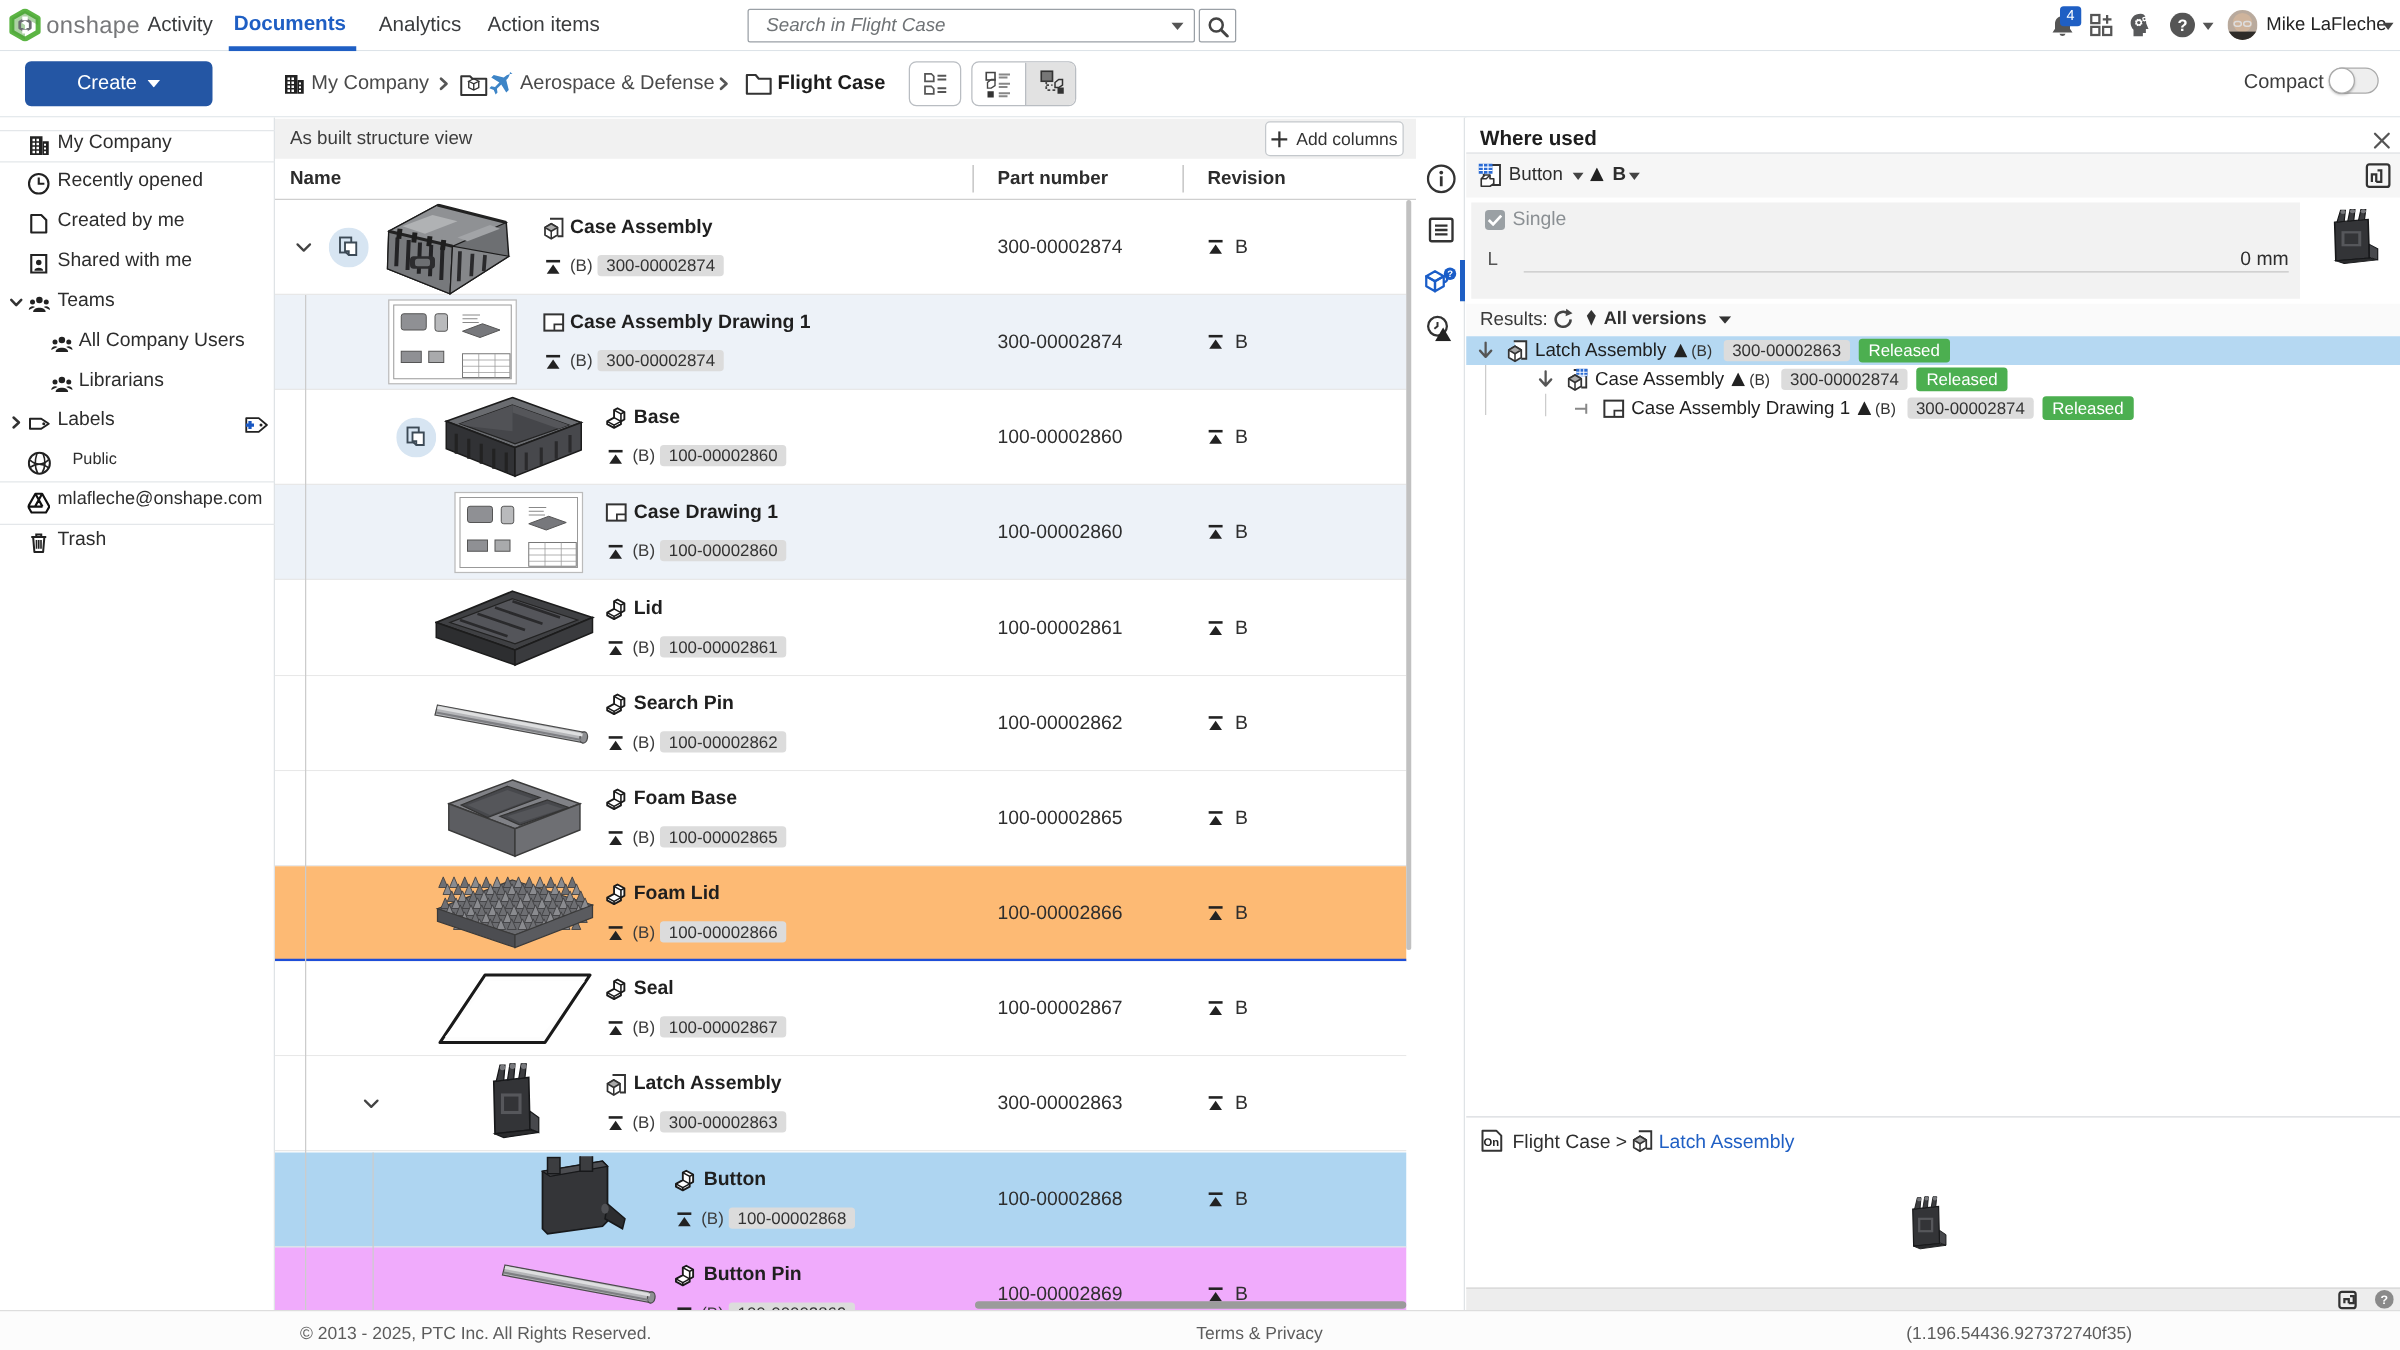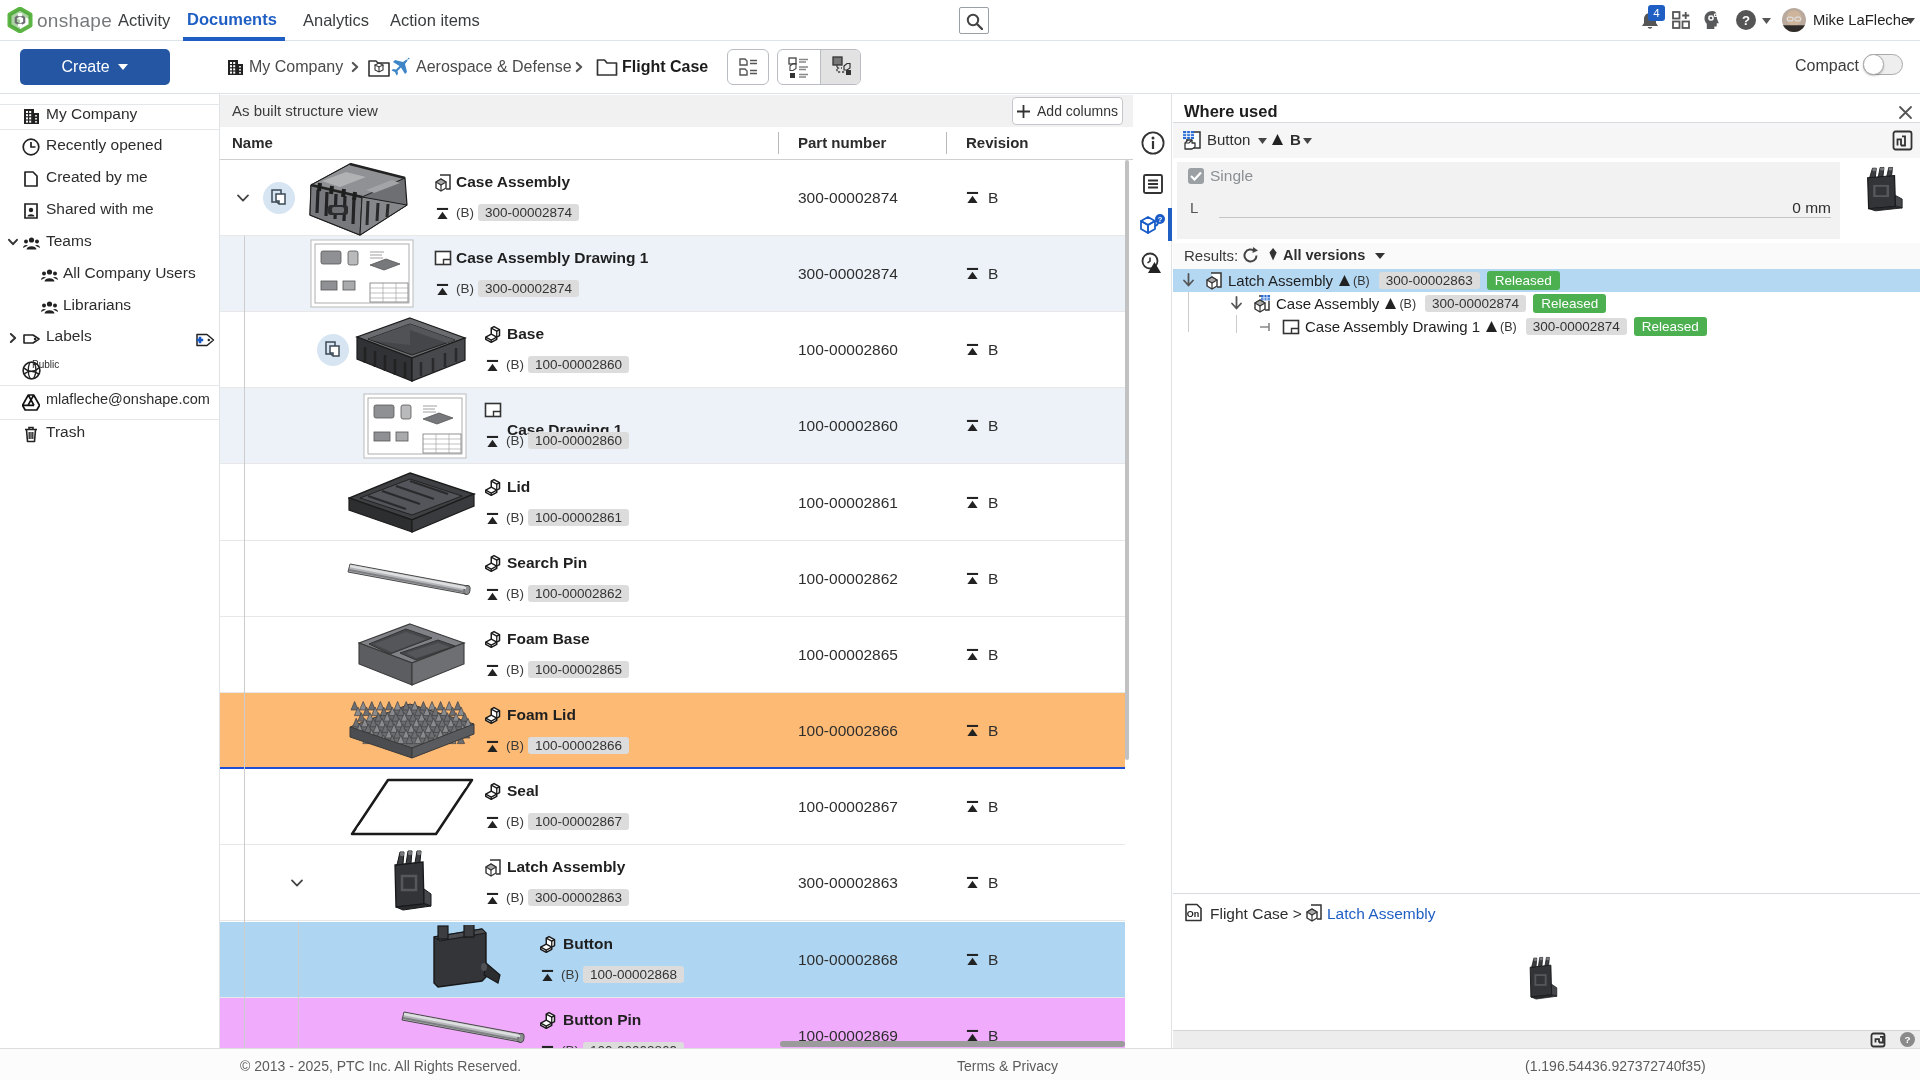--- a/index.html
+++ b/index.html
@@ -20,20 +20,28 @@
         <rect x="10.8" y="6.2" width="4.4" height="3" fill="#fff"></rect>
         <rect x="10.8" y="16.8" width="4.4" height="3" fill="#fff"></rect>
       </svg>
     </div>
 <div class="abs" style="left:37px;top:10px;font-size:19px;color:#77787a;letter-spacing:0.3px;">onshape</div>
 <div class="abs" style="left:118px;top:11px;font-size:16.5px;color:#3a3c3e;">Activity</div>
 <div class="abs" style="left:187px;top:10px;font-size:16.5px;color:#1f5fc4;font-weight:bold;">Documents</div>
 <div class="abs" style="left:183px;top:37px;width:102px;height:4px;background:#1f5fc4;"></div>
 <div class="abs" style="left:303px;top:11px;font-size:16.5px;color:#3a3c3e;">Analytics</div>
 <div class="abs" style="left:390px;top:11px;font-size:16.5px;color:#3a3c3e;">Action items</div>
+<div class="abs" style="left:598px;top:7px;width:358px;height:27px;border:1px solid #9aa0a6;border-radius:2px;background:#fff;">
+<div class="abs" style="left:14px;top:4px;font-size:15px;font-style:italic;color:#6f7376;">Search in Flight Case</div>
+<div class="abs" style="right:8px;top:10px;">
+        <svg width="10" height="6" viewBox="0 0 10 6" style="">
+          <polygon points="0,0 10,0 5.0,6" fill="#555"></polygon>
+        </svg>
+      </div>
+    </div>
 <div class="abs flex" style="left:959px;top:7px;width:30px;height:27px;border:1px solid #9aa0a6;border-radius:2px;justify-content:center;">
       <svg width="18" height="18" viewBox="0 0 18 18" style="">
         <circle cx="8" cy="8" r="5.2" fill="none" stroke="#444" stroke-width="2"></circle>
         <path d="M12 12 L17 17" stroke="#444" stroke-width="2.4" stroke-linecap="round"></path>
       </svg>
     </div>
 <div class="abs" style="left:1640px;top:11px;">
       <svg width="20" height="19" viewBox="0 0 20 19" style="">
         <path d="M10 2 c-3.8 0 -6 2.8 -6 6 v4 l-2 3 h16 l-2 -3 v-4 c0 -3.2 -2.2 -6 -6 -6 z" fill="#555"></path>
         <path d="M7.6 16 a2.5 2.5 0 0 0 4.8 0 z" fill="#555"></path>
@@ -282,21 +290,21 @@
         <path d="M8 6.8 v6.4 M4.8 10 h6.4" stroke="#1857c2" stroke-width="2.6"></path>
       </svg>
     </div>
 <div class="abs" style="left:22px;top:267px;">
       <svg width="19" height="19" viewBox="0 0 19 19" style="">
         <circle cx="9.5" cy="9.5" r="8.4" fill="none" stroke="#222" stroke-width="1.6"></circle>
         <path d="M2 7.125 Q 9.5 13.775 17 6.6499999999999995 M2.2 12.825000000000001 Q 9.5 7.6000000000000005 16.8 13.11" fill="none" stroke="#222" stroke-width="1.4"></path>
         <path d="M7.6000000000000005 1.5 q -3 9.5 0.5 16 M12.35 1.6 q 3.4 8.55 -0.6 15.6" fill="none" stroke="#222" stroke-width="1.3"></path>
       </svg>
     </div>
-<div class="abs" style="left:32px;top:265px;font-size:10px;color:#2d2d2d;">Public</div>
+<div class="abs" style="left:58px;top:265px;font-size:13px;color:#2d2d2d;">Public</div>
 <div class="abs" style="left:0;top:291px;width:220px;height:0;border-top:1px solid #e4e7ea;"></div>
 <div class="abs" style="left:22px;top:299px;">
       <svg width="18" height="19" viewBox="0 0 18 19" style="">
         <path d="M6.3 2 h5.4 L17.5 12.3 14.8 17 H3.2 L0.5 12.3 Z M6.3 2 L12 12.3 M11.7 2 L6 12.3 M0.5 12.3 H12" fill="none" stroke="#111" stroke-width="1.7" stroke-linejoin="round"></path>
       </svg>
     </div>
 <div class="abs" style="left:46px;top:297px;font-size:14.5px;color:#2d2d2d;">mlafleche@onshape.com</div>
 <div class="abs" style="left:0;top:325px;width:220px;height:0;border-top:1px solid #e4e7ea;"></div>
 <div class="abs" style="left:22px;top:331px;">
       <svg width="18" height="18" viewBox="0 0 18 18" style="">
@@ -481,21 +489,21 @@
           <rect x="60" y="41" width="38" height="19" fill="#fff" stroke="#777" stroke-width="0.8"></rect>
           <path d="M60 46 h38 M60 51 h38 M60 56 h38 M73 41 v19 M86 41 v19" stroke="#999" stroke-width="0.6"></path>
         </svg>
       </div>
 <div class="abs" style="left:264px;top:13px;">
         <svg width="18" height="18" viewBox="0 0 18 18" style="">
           <rect x="1.5" y="2.5" width="15" height="13" fill="#fff" stroke="#333" stroke-width="1.6"></rect>
           <path d="M9.5 15.5 v-5 h7" fill="none" stroke="#333" stroke-width="1.4"></path>
         </svg>
       </div>
-<div class="abs" style="left:287px;top:13px;font-size:15.5px;font-weight:bold;color:#1f1f1f;margin-top:20px;">Case Drawing 1</div>
+<div class="abs" style="left:287px;top:13px;font-size:15.5px;font-weight:bold;color:#1f1f1f;">Case Drawing 1</div>
 <div class="abs" style="left:266px;top:47px;">
         <svg width="13" height="13" viewBox="0 0 13 13" style="">
           <rect x="0.9285714285714286" y="0.9285714285714286" width="11.142857142857142" height="2.042857142857143" fill="#222"></rect>
           <polygon points="6.5,4.642857142857143 11.607142857142858,12.071428571428571 1.3928571428571428,12.071428571428571" fill="#222"></polygon>
         </svg>
       </div>
 <div class="abs" style="left:286px;top:45px;font-size:13.5px;color:#3c3c3c;">(B)</div>
 <div class="abs badge" style="left:308px;top:44px;">100-00002860</div>
 <div class="abs" style="left:578px;top:29px;font-size:15.5px;color:#2e2e2e;">100-00002860</div>
 <div class="abs" style="left:746px;top:31px;">

